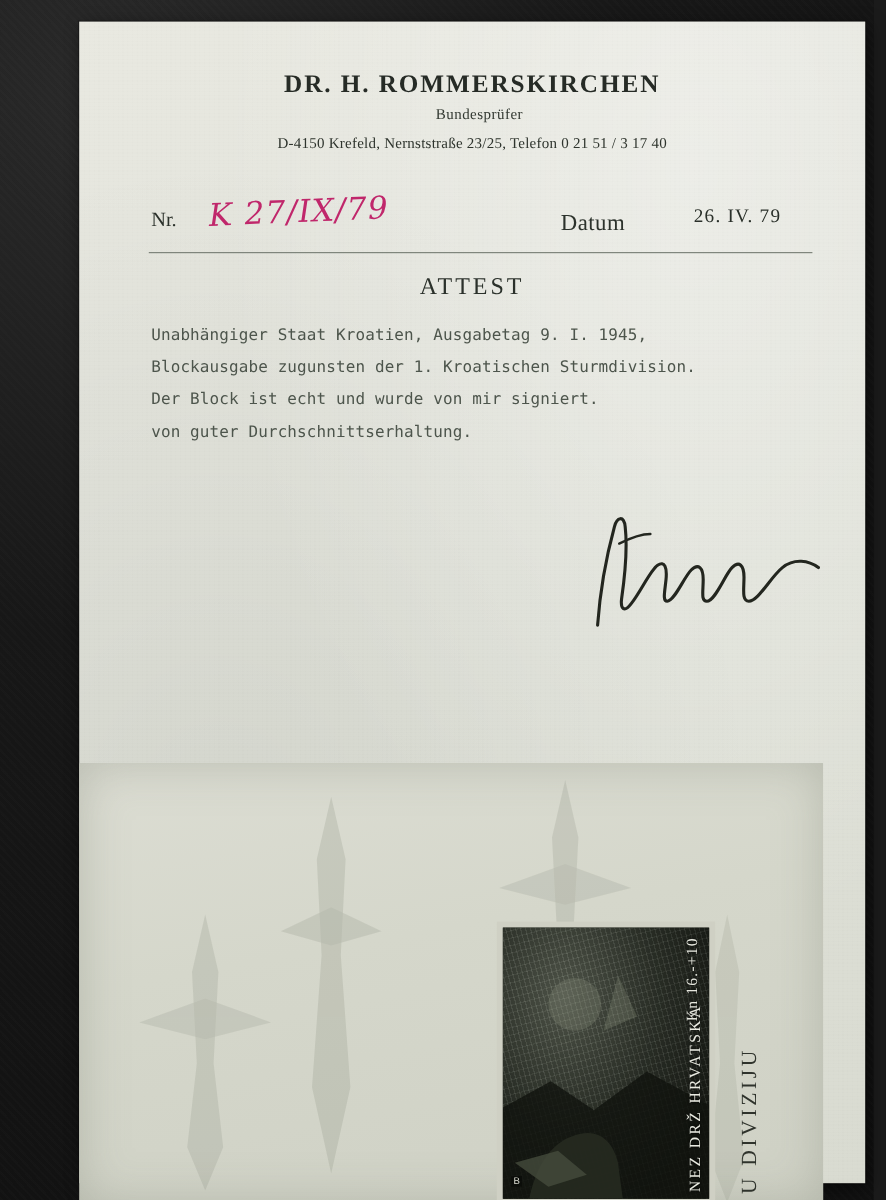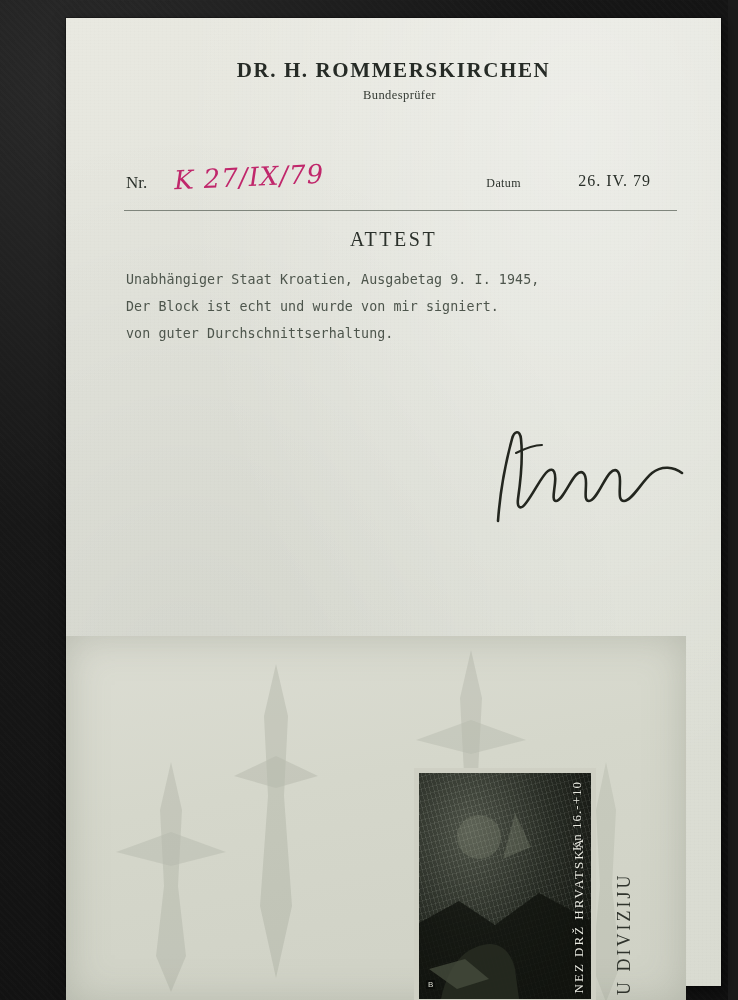--- a/index.html
+++ b/index.html
@@ -125,21 +125,21 @@
     color: #c0276b;
     font-family: "DejaVu Serif", serif;
     font-style: italic;
     letter-spacing: 1px;
     transform: rotate(-2.5deg);
   }
   .date-label {
     position: absolute;
     right: 148px;
     top: 8px;
-    font-size: 12px;
+    font-size: 19px;
     color: #2c322c;
     letter-spacing: .4px;
   }
   .date-value {
     position: absolute;
     right: 18px;
     top: 4px;
     font-size: 16px;
     color: #2a302a;
     font-family: Liberation Serif, serif;
@@ -300,34 +300,36 @@
 <div class="page">
 
   <div class="backdrop"></div>
 
   <div class="certificate">
     <div class="paper-texture"></div>
 
     <div class="letterhead">
       <div class="firm-name">DR. H. ROMMERSKIRCHEN</div>
       <div class="firm-role">Bundesprüfer</div>
+      <div class="firm-address">D-4150 Krefeld, Nernststraße 23/25, Telefon 0 21 51 / 3 17 40</div>
     </div>
 
     <div class="ref-row">
       <span class="ref-label">Nr.</span>
       <span class="ref-value">K 27/IX/79</span>
       <span class="date-label">Datum</span>
       <span class="date-value">26. IV. 79</span>
     </div>
     <div class="rule"></div>
 
     <div class="attest-title">ATTEST</div>
 
     <div class="body-text">
       <div class="line">Unabhängiger Staat Kroatien, Ausgabetag 9. I. 1945,</div>
+      <div class="line">Blockausgabe zugunsten der 1. Kroatischen Sturmdivision.</div>
       <div class="line">Der Block ist echt und wurde von mir signiert.</div>
       <div class="line">von guter Durchschnittserhaltung.</div>
     </div>
 
     <div class="signature">
       <svg width="230" height="110" viewBox="0 0 230 110" fill="none">
         <path d="M22 98 C24 70 30 38 36 16 C38 8 44 6 45 16 C47 34 44 62 42 76 C41 84 44 88 50 80 C58 70 66 52 72 48 C78 44 80 50 79 60 C78 70 76 78 80 78 C86 78 94 58 100 52 C106 46 110 50 110 60 C110 70 108 78 113 78 C120 78 128 56 134 50 C140 44 144 48 144 58 C144 68 142 78 148 78 C156 78 166 58 176 50 C186 42 198 44 206 50" stroke="#23261f" stroke-width="2.6" stroke-linecap="round" stroke-linejoin="round"></path>
         <path d="M40 30 C48 26 58 22 66 22" stroke="#23261f" stroke-width="2" stroke-linecap="round"></path>
       </svg>
     </div>

